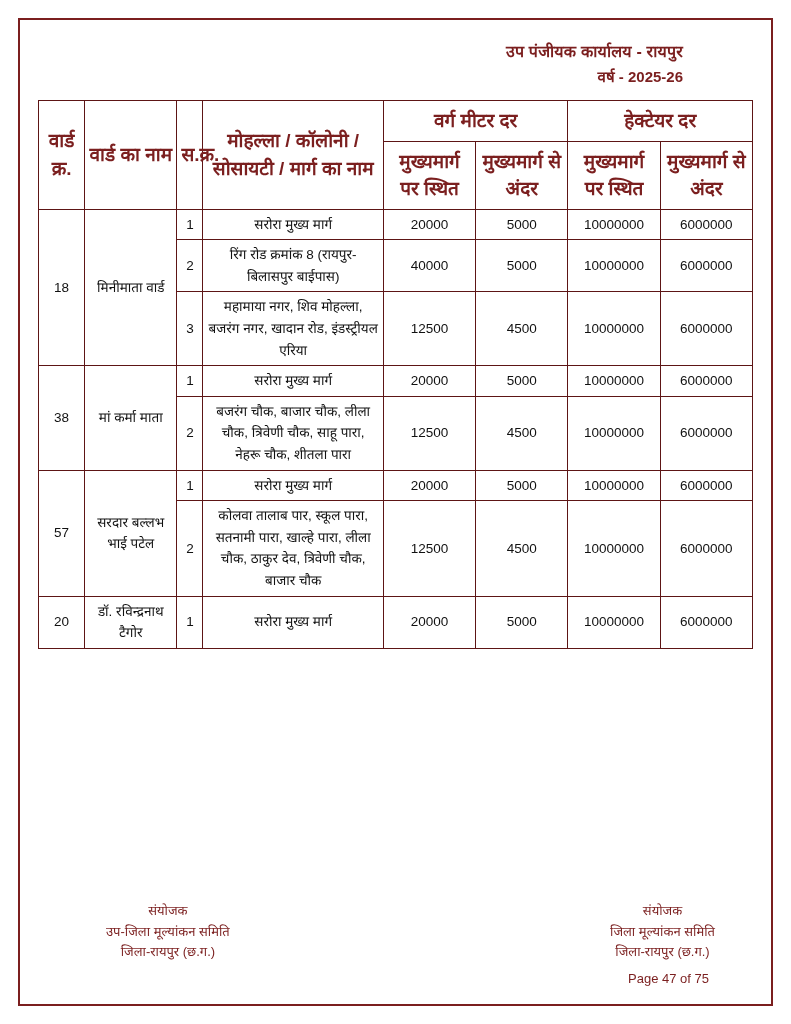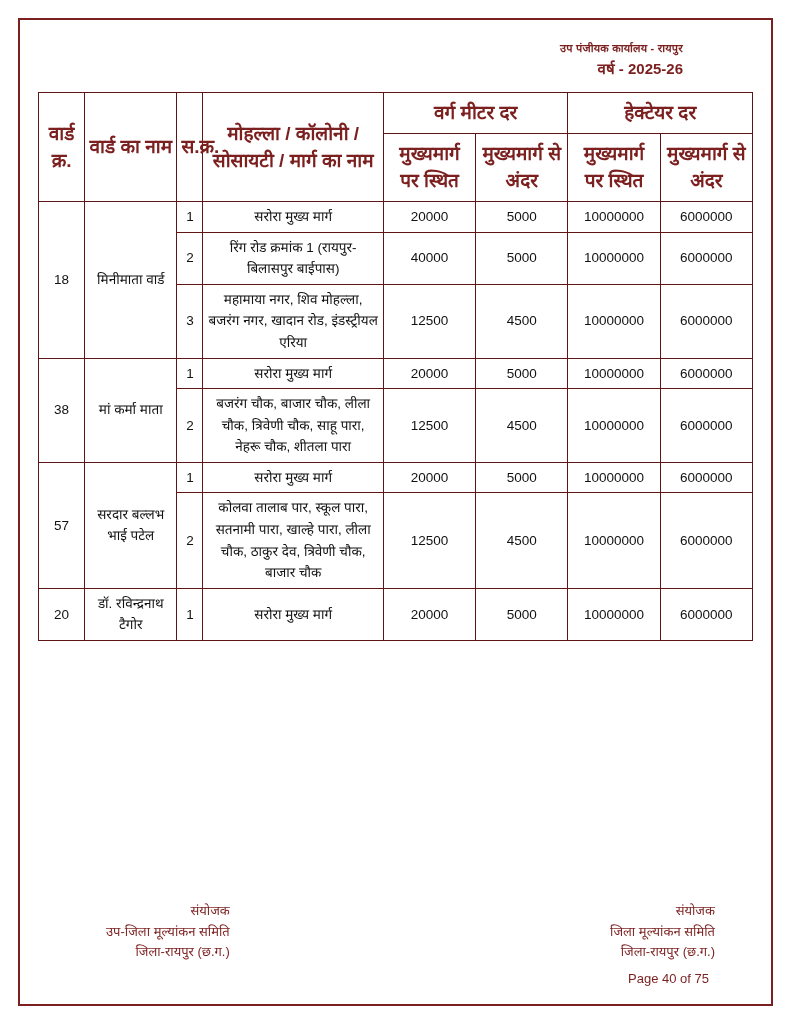--- a/index.html
+++ b/index.html
@@ -28,21 +28,21 @@
     padding: 22px 18px 12px 18px;
   }
 
   .header {
     text-align: right;
     color: #7b1f1f;
     padding-right: 72px;
     line-height: 1.55;
   }
   .header .h1 {
-    font-size: 11px;
+    font-size: 16px;
     font-weight: bold;
     letter-spacing: 0.2px;
   }
   .header .h2 {
     font-size: 15px;
     font-weight: bold;
   }
 
   table.rate-table {
     border-collapse: collapse;
@@ -97,21 +97,21 @@
     line-height: 1.6;
   }
   .sign-row {
     display: flex;
     justify-content: space-between;
     padding: 0 40px 0 70px;
   }
   .sign-block {
     text-align: center;
   }
-  .sign-block .line { white-space: nowrap; text-align: right; }
+  .sign-block .line { white-space: nowrap; }
   .page-num {
     text-align: right;
     padding-right: 46px;
     margin-top: 6px;
     font-size: 13px;
     color: #7b1f1f;
   }
 </style>
 </head>
 <body>
@@ -158,21 +158,21 @@
             <td rowspan="3" class="name-cell">मिनीमाता वार्ड</td>
             <td class="num-cell">1</td>
             <td class="area-cell">सरोरा मुख्य मार्ग</td>
             <td class="num-cell">20000</td>
             <td class="num-cell">5000</td>
             <td class="num-cell">10000000</td>
             <td class="num-cell">6000000</td>
           </tr>
           <tr>
             <td class="num-cell">2</td>
-            <td class="area-cell">रिंग रोड क्रमांक 1 (रायपुर-बिलासपुर बाईपास)</td>
+            <td class="area-cell">रिंग रोड क्रमांक 8 (रायपुर-बिलासपुर बाईपास)</td>
             <td class="num-cell">40000</td>
             <td class="num-cell">5000</td>
             <td class="num-cell">10000000</td>
             <td class="num-cell">6000000</td>
           </tr>
           <tr>
             <td class="num-cell">3</td>
             <td class="area-cell">महामाया नगर, शिव मोहल्ला, बजरंग नगर, खादान रोड, इंडस्ट्रीयल एरिया</td>
             <td class="num-cell">12500</td>
             <td class="num-cell">4500</td>
@@ -234,17 +234,17 @@
           <div class="line">संयोजक</div>
           <div class="line">उप-जिला मूल्यांकन समिति</div>
           <div class="line">जिला-रायपुर (छ.ग.)</div>
         </div>
         <div class="sign-block">
           <div class="line">संयोजक</div>
           <div class="line">जिला मूल्यांकन समिति</div>
           <div class="line">जिला-रायपुर (छ.ग.)</div>
         </div>
       </div>
-      <div class="page-num">Page 40 of 75</div>
+      <div class="page-num">Page 47 of 75</div>
     </div>
 
   </div>
 </div>
 
 </body></html>

